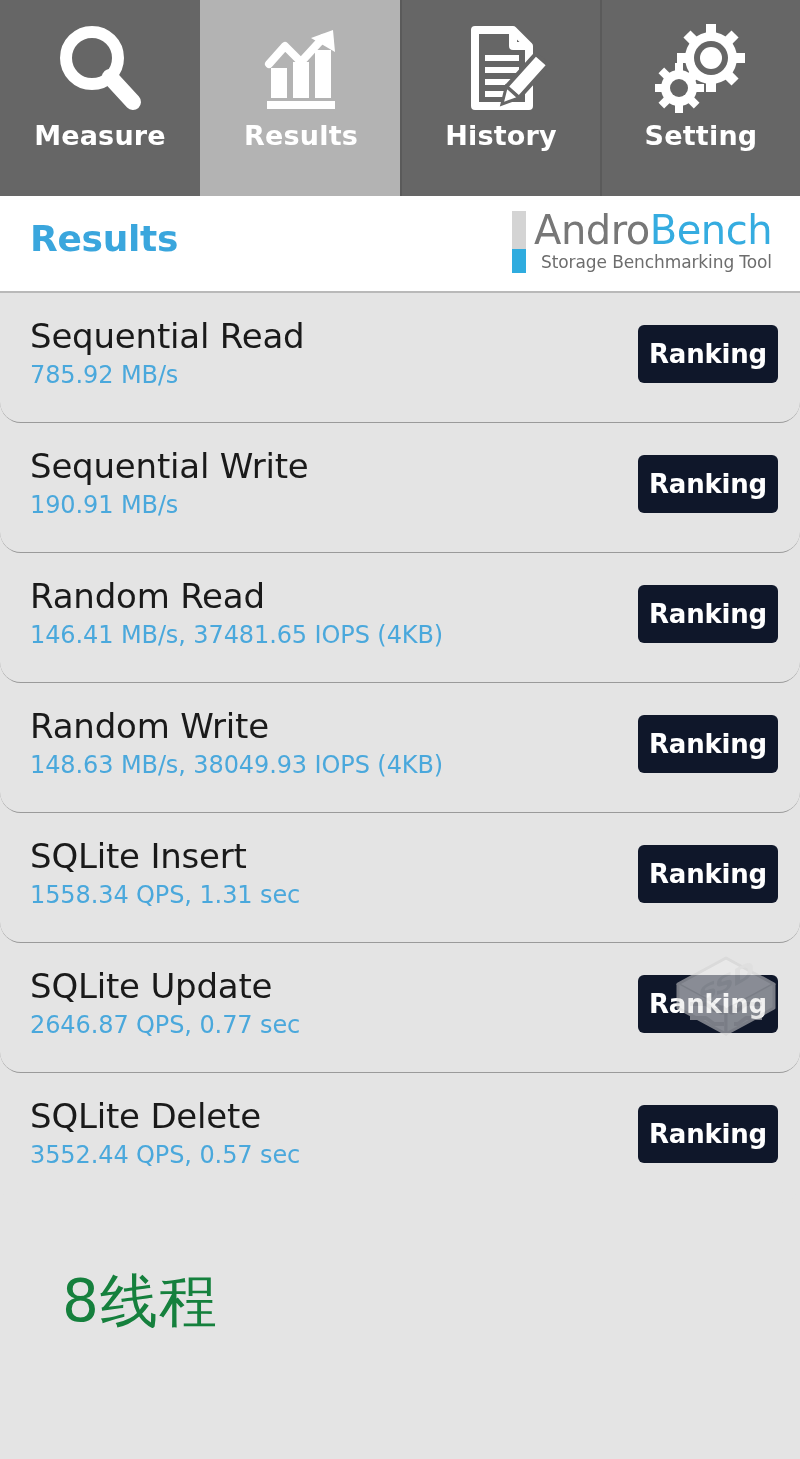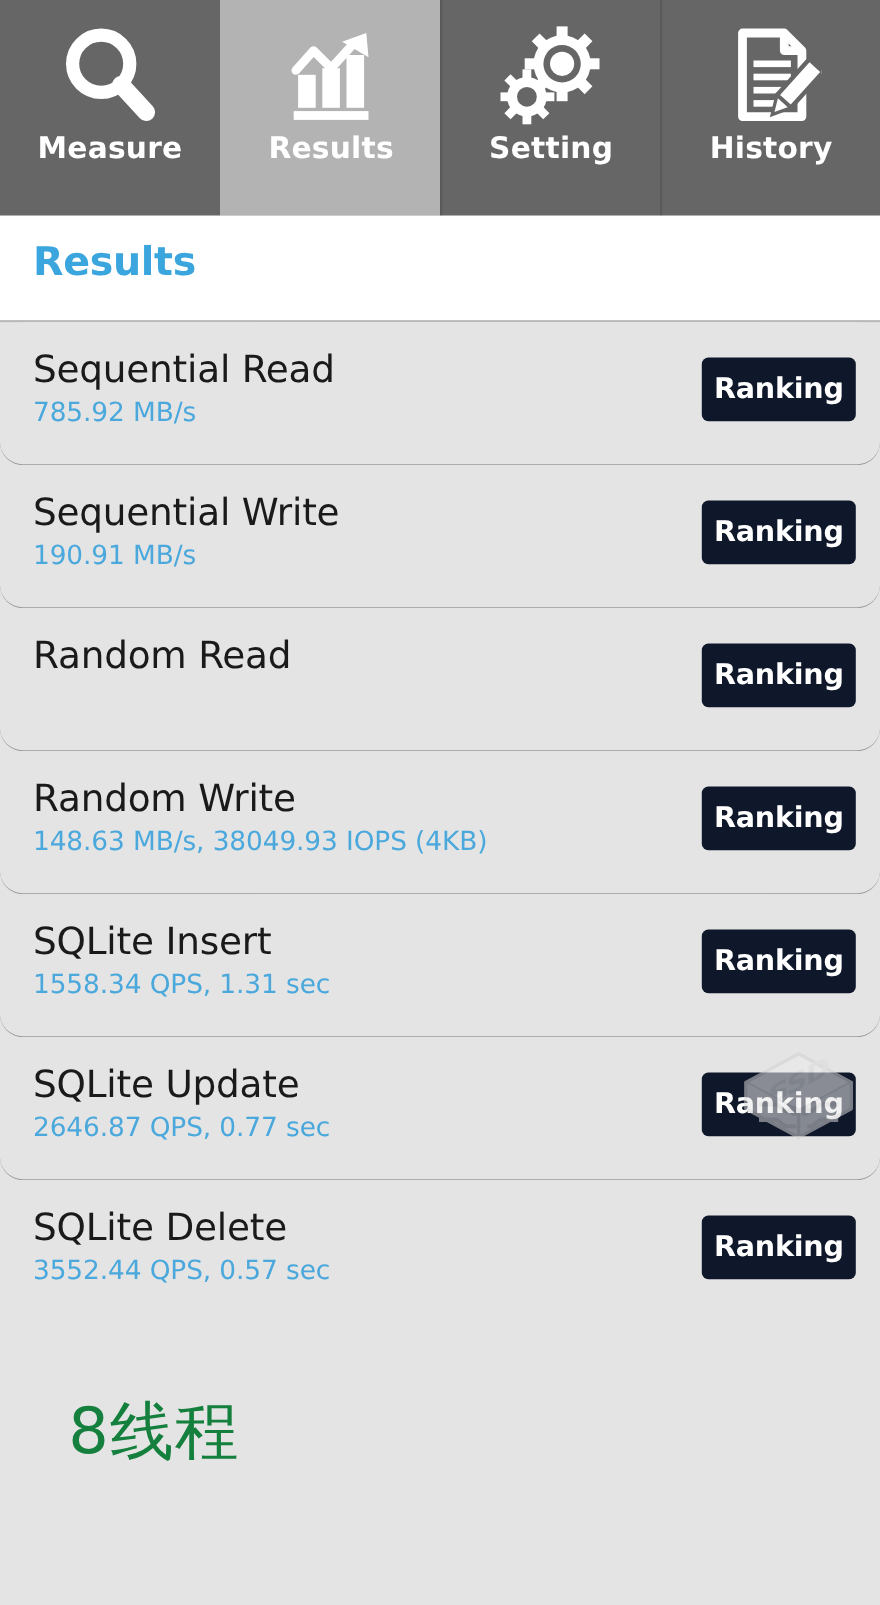--- a/index.html
+++ b/index.html
@@ -220,20 +220,38 @@
         <svg width="92" height="92" viewBox="0 0 92 92">
           <rect x="16" y="46" width="16" height="30" fill="#ffffff"></rect>
           <rect x="38" y="40" width="16" height="36" fill="#ffffff"></rect>
           <rect x="60" y="28" width="16" height="48" fill="#ffffff"></rect>
           <rect x="12" y="79" width="68" height="8" fill="#ffffff"></rect>
           <polyline points="14,42 30,24 46,40 68,16" fill="none" stroke="#ffffff" stroke-width="8" stroke-linejoin="round" stroke-linecap="round"></polyline>
           <polygon points="78,8 80,30 56,16" fill="#ffffff"></polygon>
         </svg>
       </span>
       <span class="tab-label">Results</span>
+    </div>
+
+    <div class="tab">
+      <span class="tab-icon">
+        <svg width="92" height="92" viewBox="0 0 92 92">
+          <path d="M20 8 H58 L74 24 V84 H20 Z" fill="none" stroke="#ffffff" stroke-width="8" stroke-linejoin="round"></path>
+          <path d="M58 8 V24 H74" fill="none" stroke="#ffffff" stroke-width="8" stroke-linejoin="round"></path>
+          <rect x="30" y="33" width="34" height="6" fill="#ffffff"></rect>
+          <rect x="30" y="45" width="34" height="6" fill="#ffffff"></rect>
+          <rect x="30" y="57" width="34" height="6" fill="#ffffff"></rect>
+          <rect x="30" y="69" width="34" height="6" fill="#ffffff"></rect>
+          <g transform="rotate(42 68 58)">
+            <rect x="60" y="30" width="17" height="44" fill="#ffffff" stroke="#666666" stroke-width="4"></rect>
+            <polygon points="60,74 77,74 68.5,90" fill="#ffffff" stroke="#666666" stroke-width="3"></polygon>
+          </g>
+        </svg>
+      </span>
+      <span class="tab-label">History</span>
     </div>
 
     <div class="tab">
       <span class="tab-icon">
         <svg width="92" height="92" viewBox="0 0 92 92">
           <g fill="#ffffff">
             <g transform="translate(56,36)">
               <g>
                 <rect x="-5" y="-34" width="10" height="14"></rect>
                 <rect x="-5" y="20" width="10" height="14"></rect>
@@ -264,43 +282,32 @@
                 </g>
               </g>
               <circle cx="0" cy="0" r="18"></circle>
               <circle cx="0" cy="0" r="9" fill="#666666"></circle>
             </g>
           </g>
         </svg>
       </span>
       <span class="tab-label">Setting</span>
     </div>
-
-    <div class="tab">
-      <span class="tab-icon">
-        <svg width="92" height="92" viewBox="0 0 92 92">
-          <path d="M20 8 H58 L74 24 V84 H20 Z" fill="none" stroke="#ffffff" stroke-width="8" stroke-linejoin="round"></path>
-          <path d="M58 8 V24 H74" fill="none" stroke="#ffffff" stroke-width="8" stroke-linejoin="round"></path>
-          <rect x="30" y="33" width="34" height="6" fill="#ffffff"></rect>
-          <rect x="30" y="45" width="34" height="6" fill="#ffffff"></rect>
-          <rect x="30" y="57" width="34" height="6" fill="#ffffff"></rect>
-          <rect x="30" y="69" width="34" height="6" fill="#ffffff"></rect>
-          <g transform="rotate(42 68 58)">
-            <rect x="60" y="30" width="17" height="44" fill="#ffffff" stroke="#666666" stroke-width="4"></rect>
-            <polygon points="60,74 77,74 68.5,90" fill="#ffffff" stroke="#666666" stroke-width="3"></polygon>
-          </g>
-        </svg>
-      </span>
-      <span class="tab-label">History</span>
-    </div>
   </div>
 
   <div class="header">
     <div class="page-title">Results</div>
 
+    <div class="logo">
+      <div class="logo-bar"></div>
+      <div class="logo-text-wrap">
+        <div class="logo-main"><span class="logo-andro">Andro</span><span class="logo-bench">Bench</span></div>
+        <div class="logo-sub">Storage Benchmarking Tool</div>
+      </div>
+    </div>
   </div>
 
   <div class="results-list">
 
     <div class="result-row">
       <div class="result-texts">
         <div class="result-name">Sequential Read</div>
         <div class="result-value">785.92 MB/s</div>
       </div>
       <button class="rank-btn">Ranking</button>
@@ -310,20 +317,21 @@
       <div class="result-texts">
         <div class="result-name">Sequential Write</div>
         <div class="result-value">190.91 MB/s</div>
       </div>
       <button class="rank-btn">Ranking</button>
     </div>
 
     <div class="result-row">
       <div class="result-texts">
         <div class="result-name">Random Read</div>
+        <div class="result-value">146.41 MB/s, 37481.65 IOPS (4KB)</div>
       </div>
       <button class="rank-btn">Ranking</button>
     </div>
 
     <div class="result-row">
       <div class="result-texts">
         <div class="result-name">Random Write</div>
         <div class="result-value">148.63 MB/s, 38049.93 IOPS (4KB)</div>
       </div>
       <button class="rank-btn">Ranking</button>

